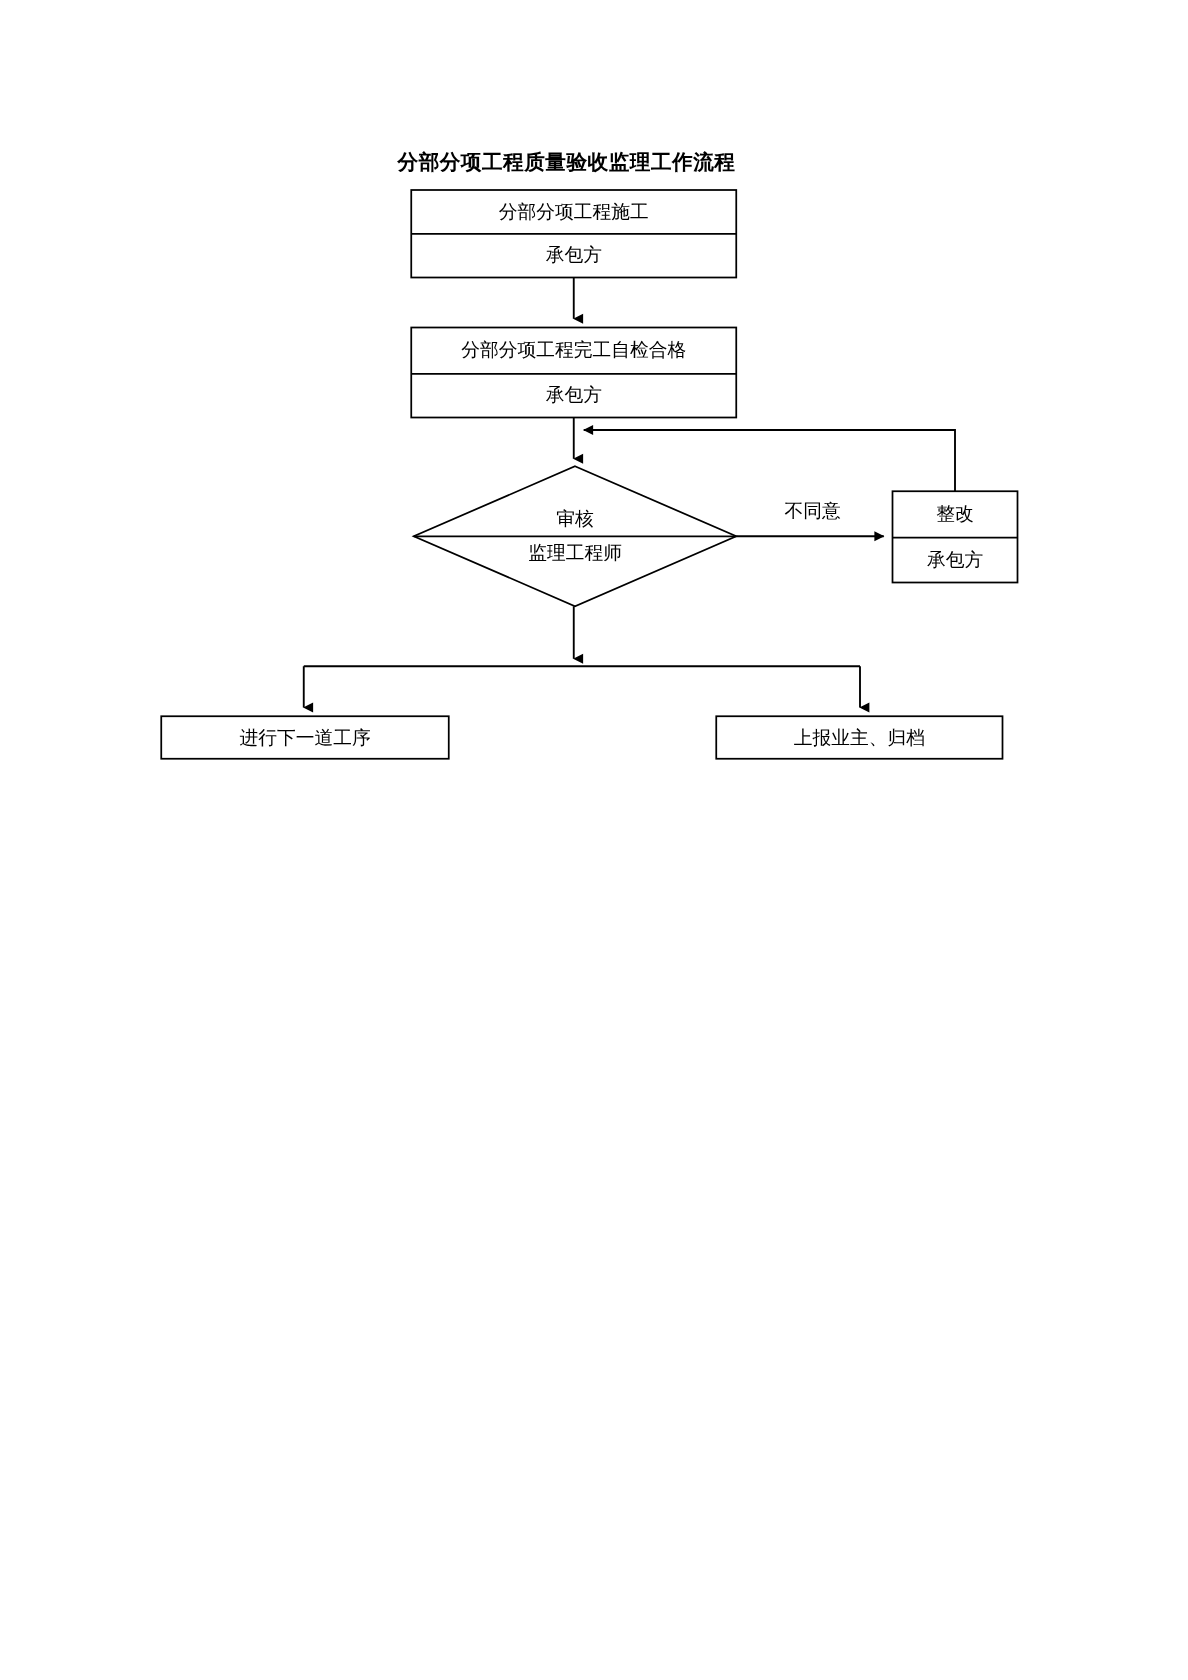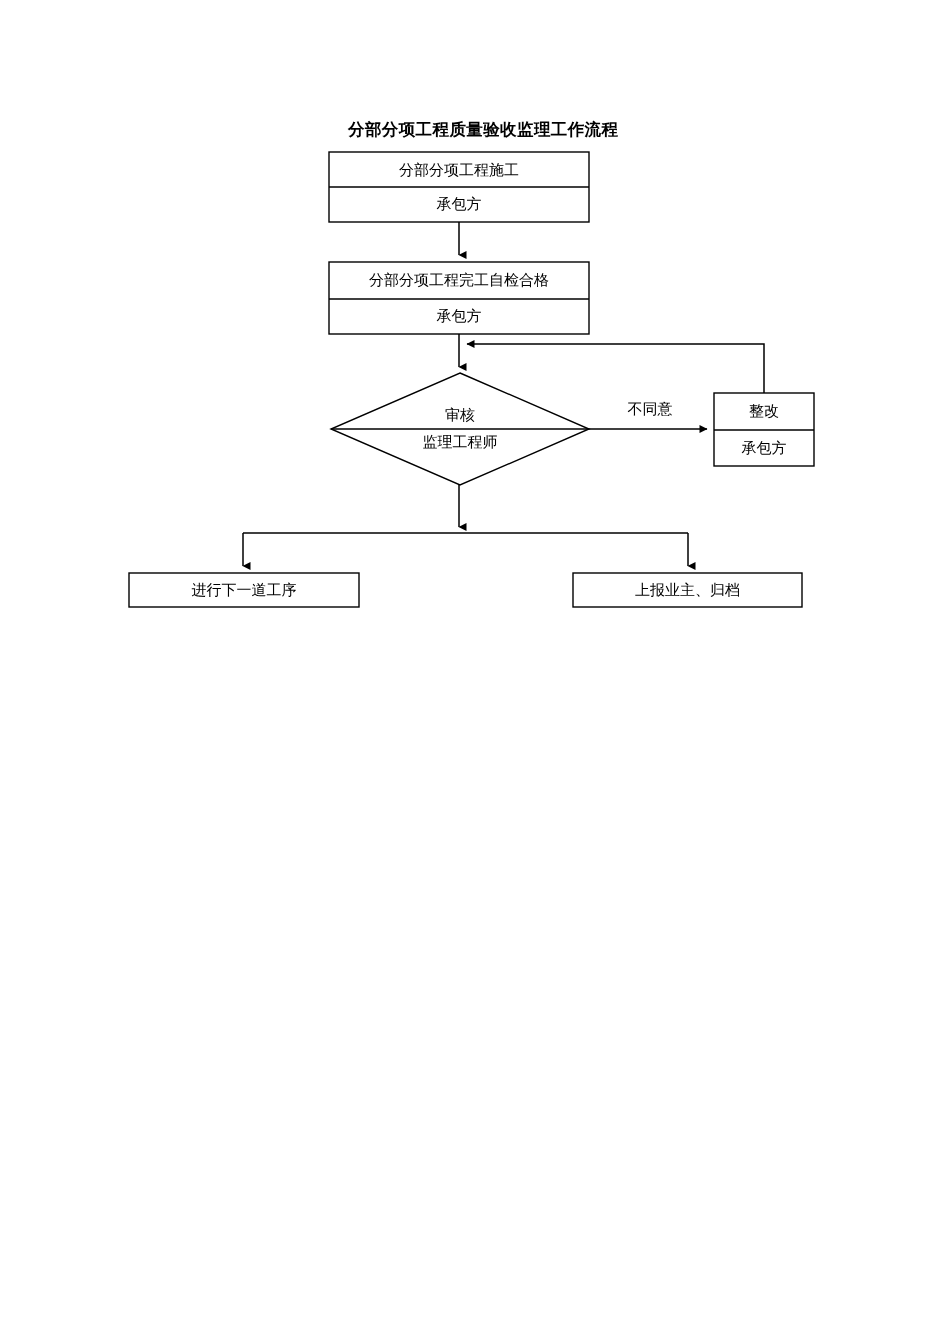--- a/index.html
+++ b/index.html
@@ -24,21 +24,20 @@
   }
   .chart-title {
     position: absolute;
     left: 318px;
     top: 119px;
     font-size: 16.5px;
     font-weight: bold;
     letter-spacing: 0.4px;
     white-space: nowrap;
     font-family: "DejaVu Serif", "Liberation Serif", serif;
-    margin-left: 30px;
   }
   svg.flow-svg {
     position: absolute;
     left: 0;
     top: 0;
     width: 950px;
     height: 1344px;
   }
   .node-box {
     fill: #ffffff;

